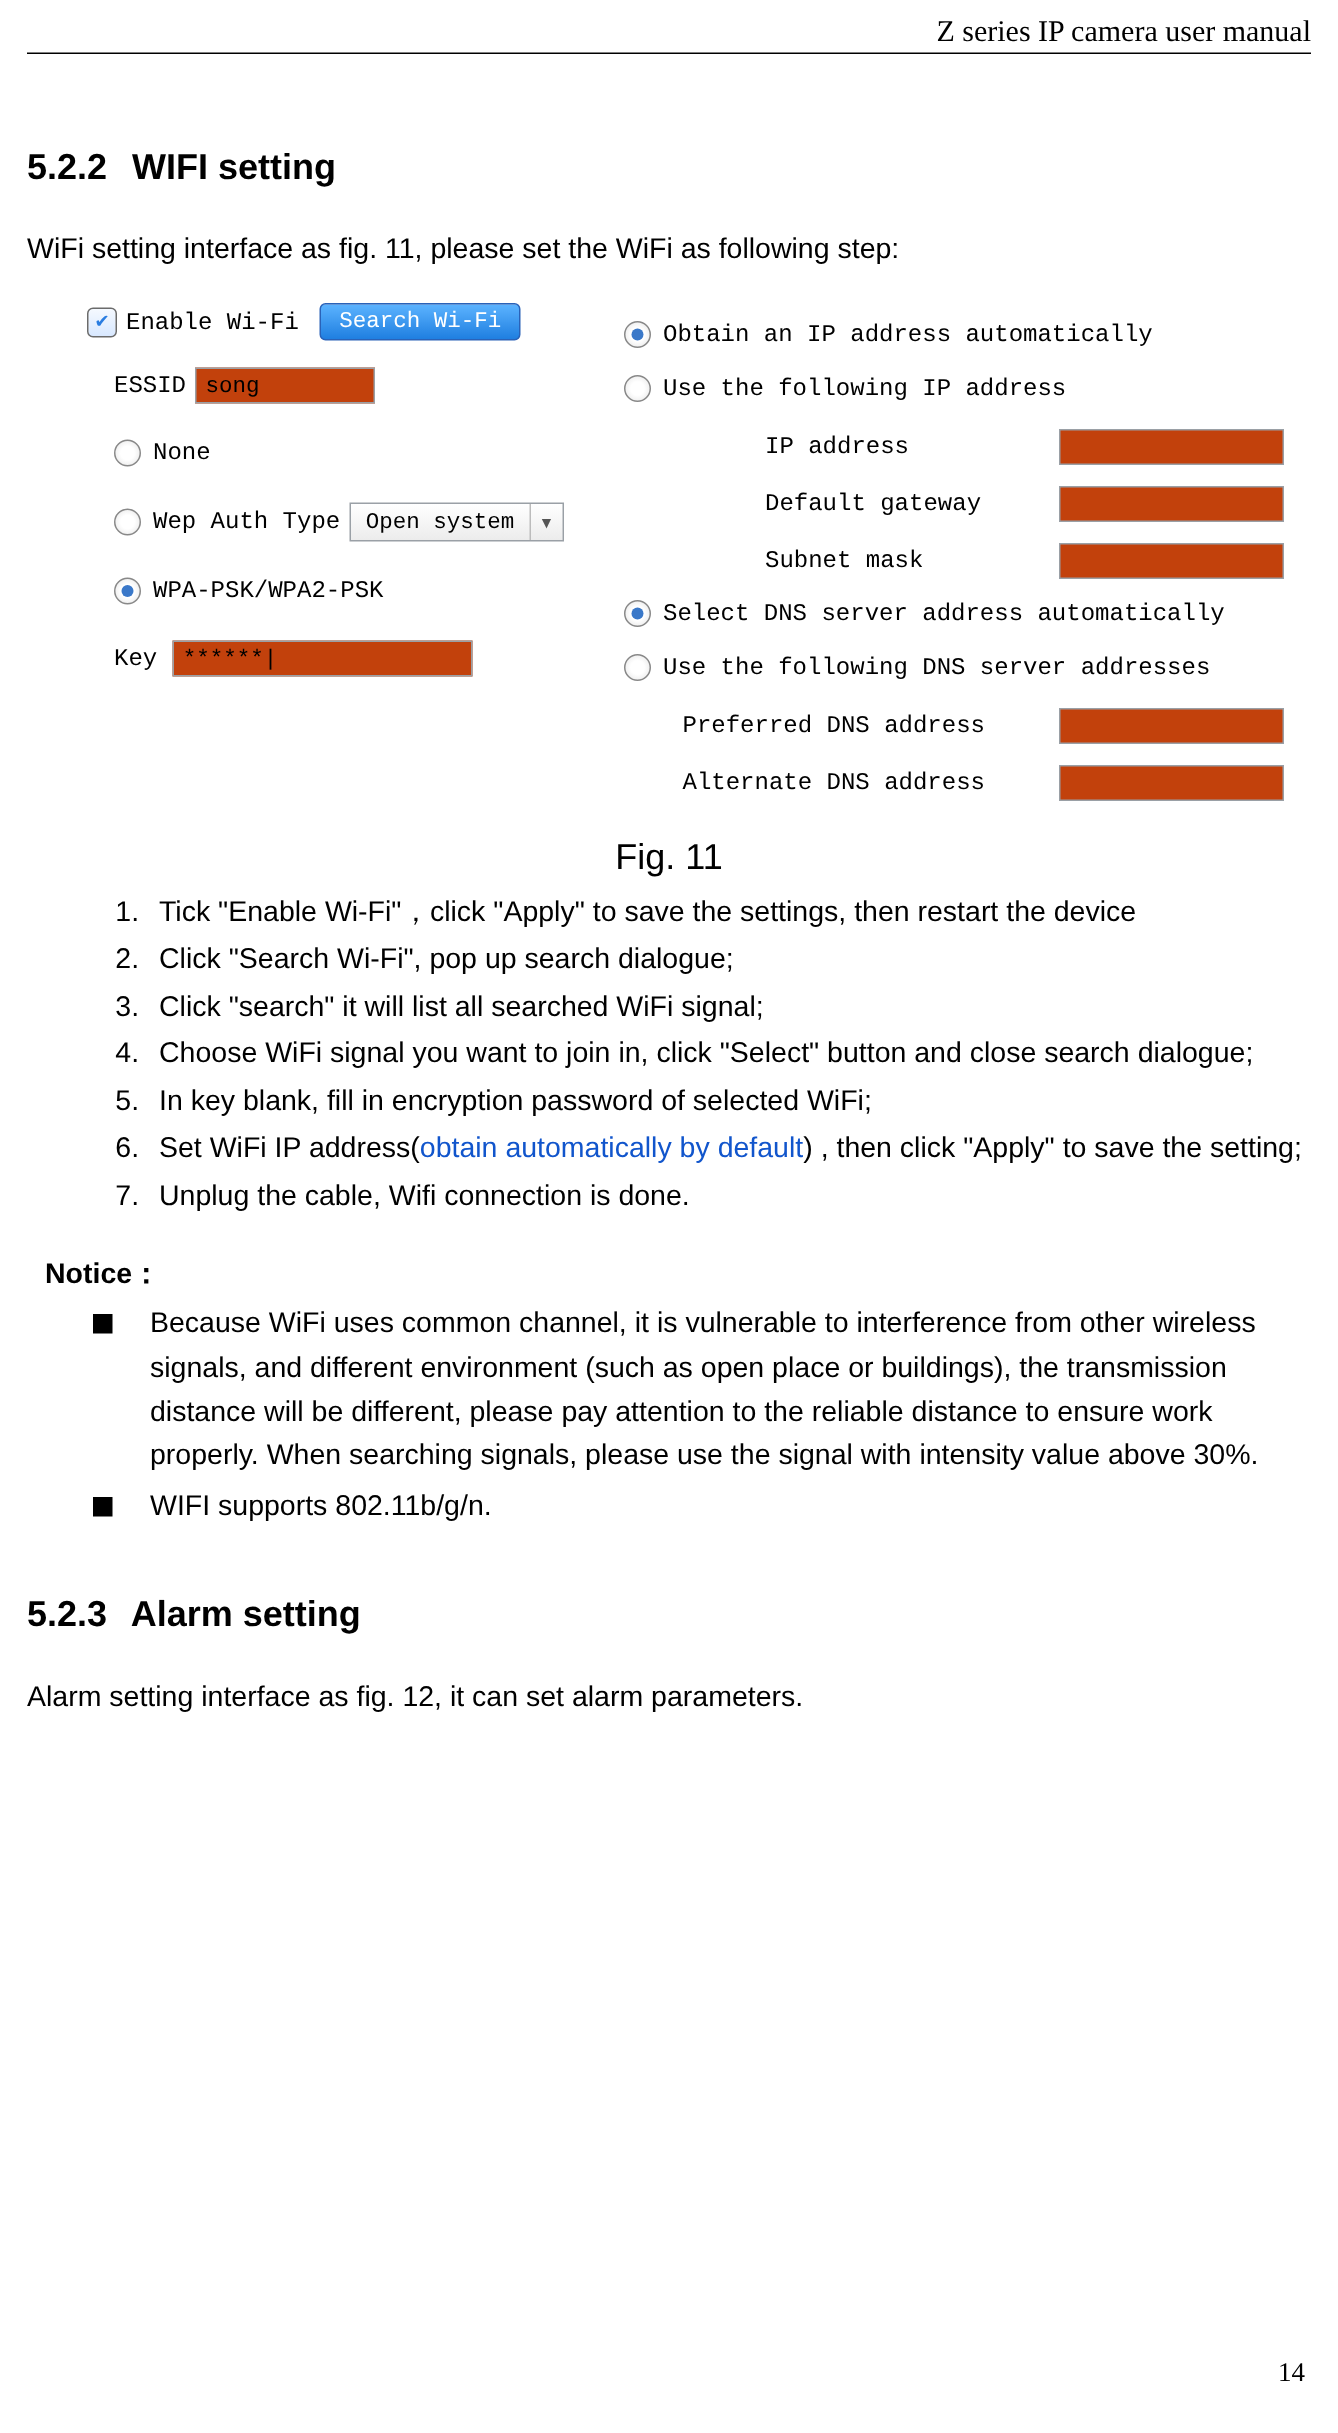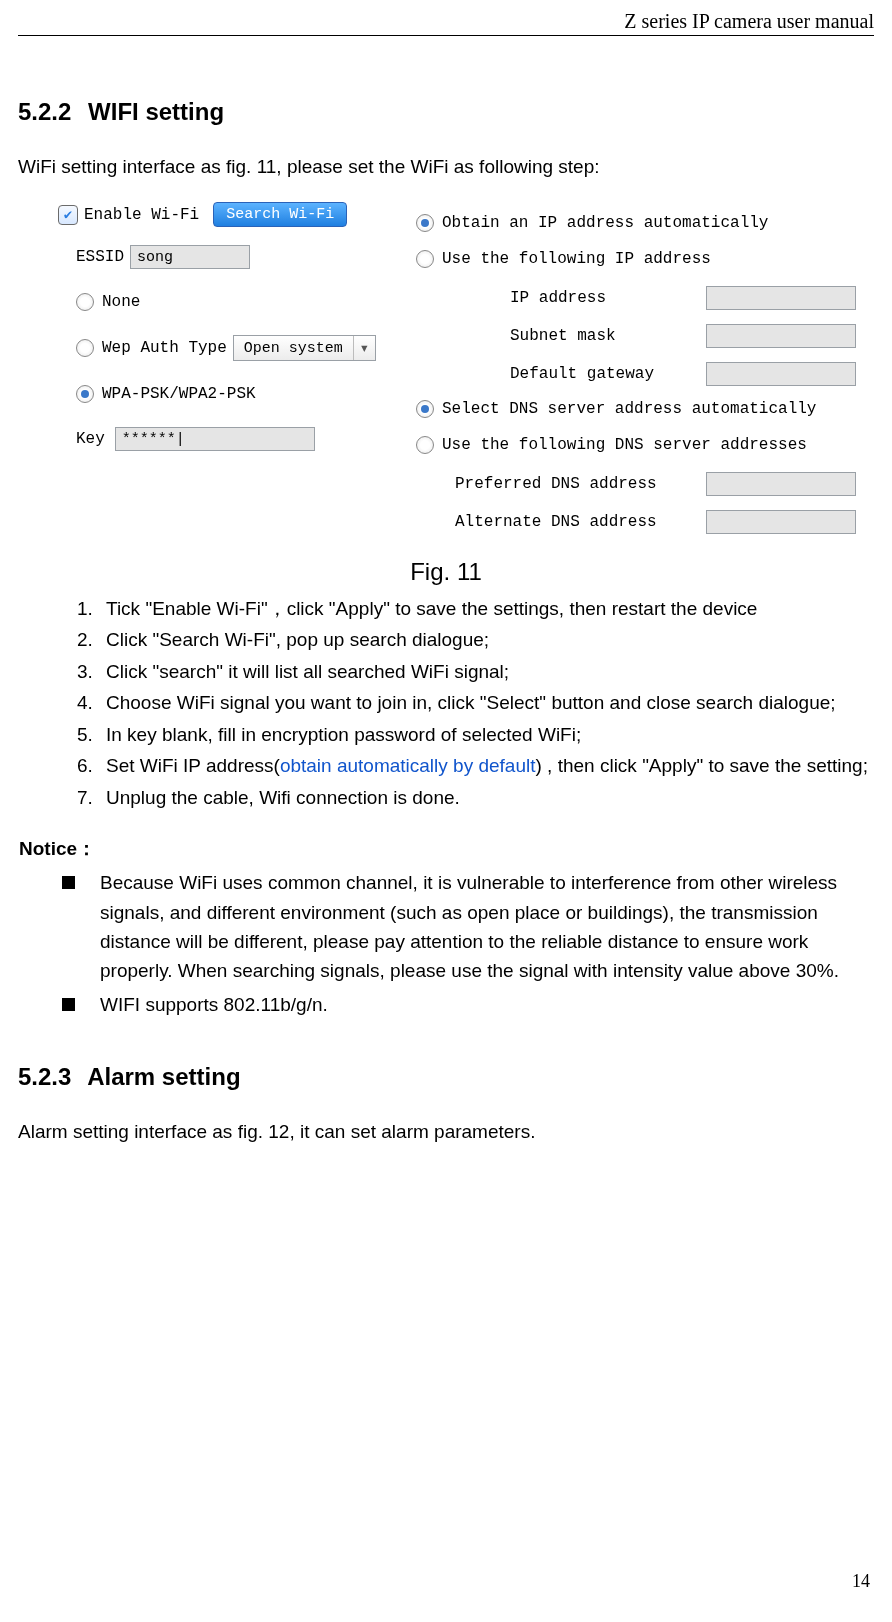--- a/index.html
+++ b/index.html
@@ -76,21 +76,21 @@
     border-radius: 4px;
     background: linear-gradient(#5cb3ff,#1f7fe0);
     color: #fff;
     font-family: "Courier New", monospace;
     font-size: 15px;
     cursor: pointer;
   }
   .txt {
     height: 24px;
     border: 1px solid #9aa0a6;
-    background: #e5e5e5;
+    background: #c2410c;
     padding: 0 6px;
     font-family: "Courier New", monospace;
     font-size: 15px;
   }
   .txt.essid { width: 120px; margin-left: 6px; }
   .txt.key   { width: 200px; margin-left: 10px; }
   .txt.ip    { width: 150px; margin-left: 8px; }
   .radio {
     width: 18px; height: 18px;
     border: 1px solid #888;
@@ -137,21 +137,21 @@
     font-size:19px;
     line-height:1.55;
     padding-left: 80px;
     margin: 0 0 24px 0;
   }
   ol.steps li{ padding-left: 8px; margin-bottom: 2px;}
   .link { color:#1155cc; }
   .notice-hd{
     font-size:19px;
     font-weight:bold;
-    margin: 14px 0 6px 1px;
+    margin: 14px 0 6px 12px;
   }
   ul.notice{
     list-style:none;
     padding-left: 44px;
     margin:0;
     font-size:19px;
     line-height:1.55;
   }
   ul.notice li{
     position:relative;
@@ -232,25 +232,25 @@
         <span class="radio"></span>
         <span class="lbl">Use the following IP address</span>
       </div>
 
       <div class="ip-block">
         <div class="ip-row">
           <span class="rlbl">IP address</span>
           <input class="txt ip" style="">
         </div>
         <div class="ip-row">
+          <span class="rlbl">Default gateway</span>
+          <input class="txt ip" style="">
+        </div>
+        <div class="ip-row">
           <span class="rlbl">Subnet mask</span>
-          <input class="txt ip" style="">
-        </div>
-        <div class="ip-row">
-          <span class="rlbl">Default gateway</span>
           <input class="txt ip" style="">
         </div>
       </div>
 
       <div class="row" style="margin-top:6px">
         <span class="radio on"></span>
         <span class="lbl">Select DNS server address automatically</span>
       </div>
 
       <div class="row">

